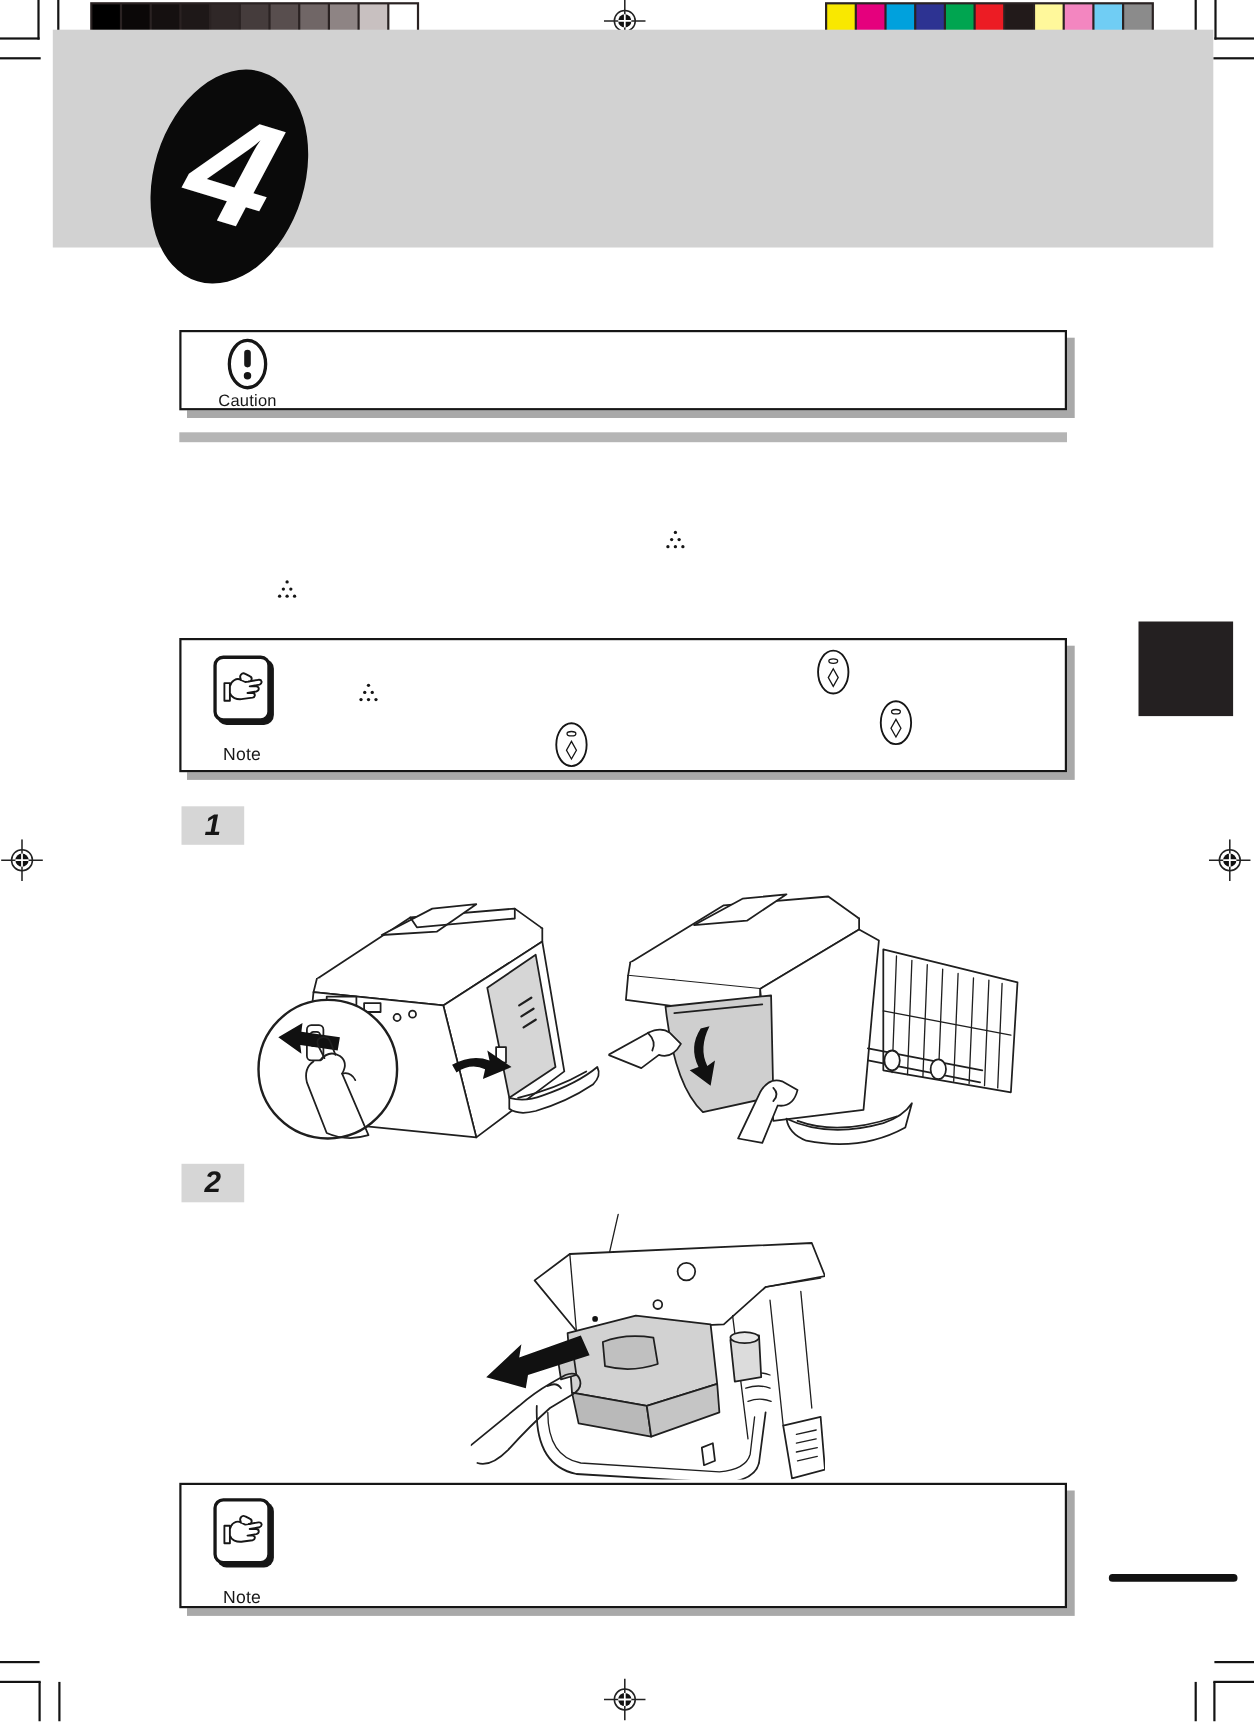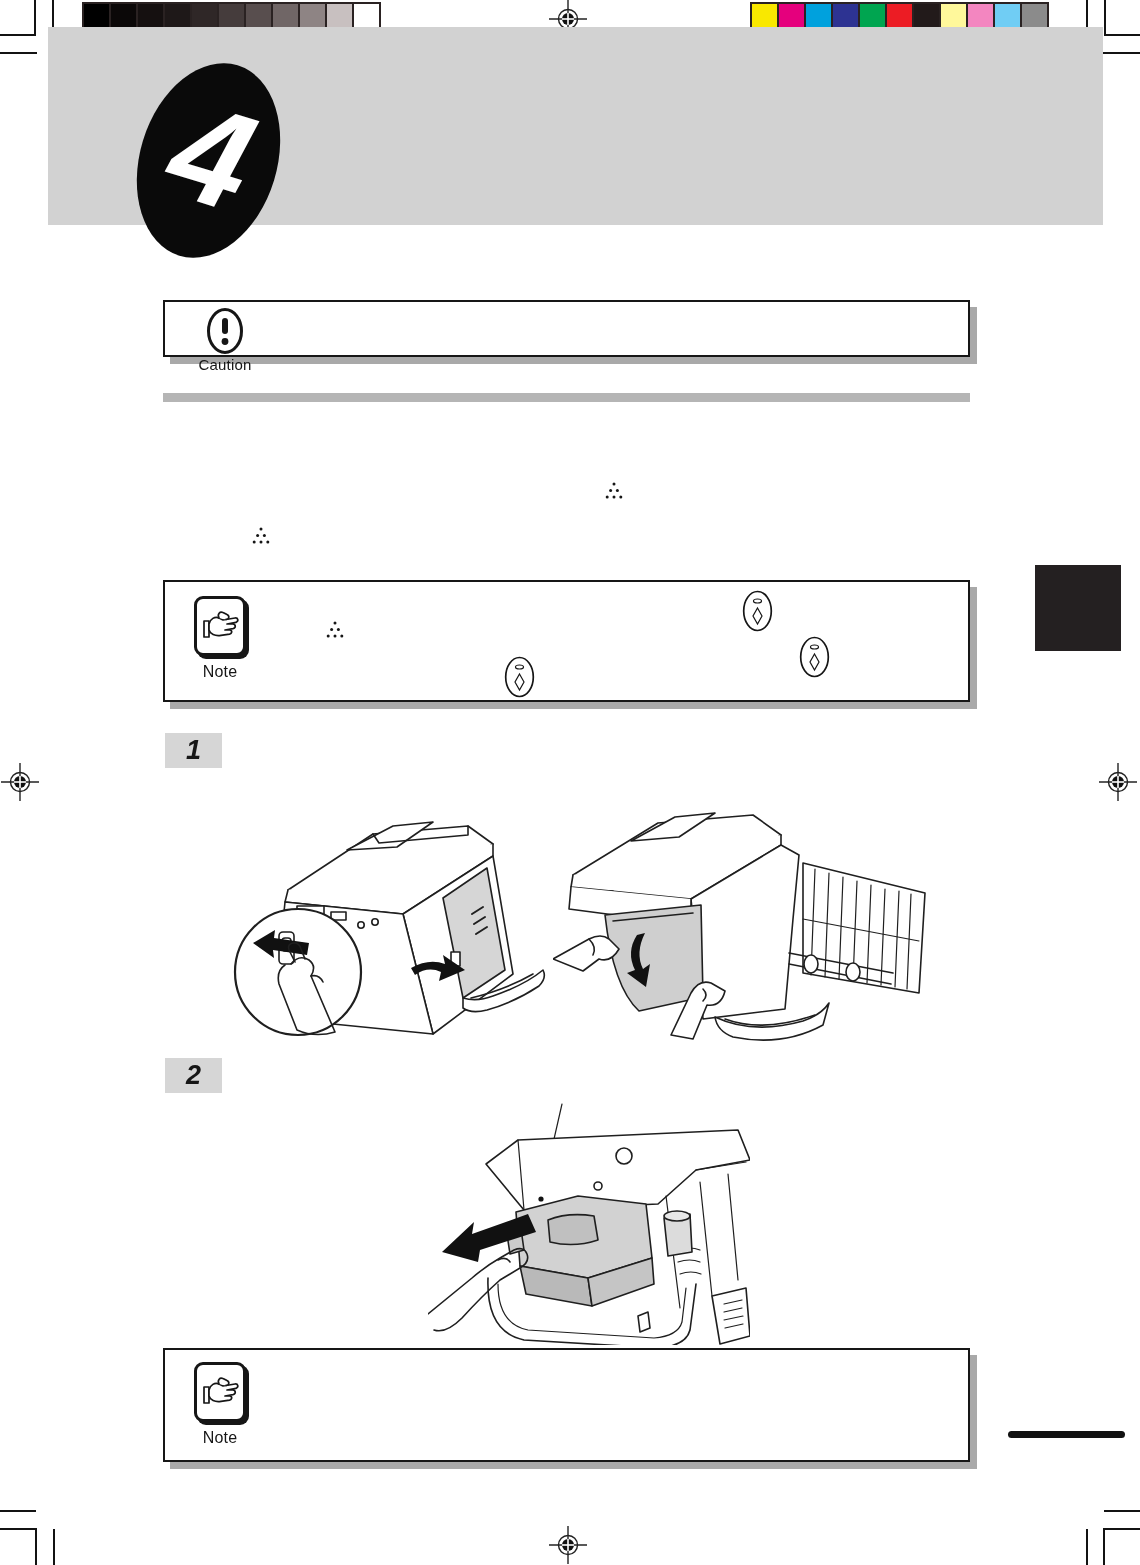--- a/index.html
+++ b/index.html
@@ -27,21 +27,21 @@
     color:#ffffff;font-size:138px;font-style:italic;font-weight:bold;
     transform:translate(2px,-6px);line-height:1;
   }
   
   .step-marker{
     position:absolute;left:165px;width:57px;height:35px;background:#d6d6d6;
     display:flex;align-items:center;justify-content:center;
     font-size:27px;font-weight:bold;font-style:italic;color:#161616;
   }
   .icon-stack{position:absolute;text-align:center;}
-  .icon-stack .cap{font-size:16px;color:#161616;margin-top:3px;letter-spacing:0.2px;}
+  .icon-stack .cap{font-size:16px;color:#161616;margin-top:17px;letter-spacing:0.2px;}
   .note-icon-frame{
     display:inline-block;border:3px solid #161616;border-radius:9px;background:#fff;
     box-shadow:3px 3px 0 #161616;width:46px;height:54px;line-height:0;
   }
   svg{display:block;}
 </style>
 </head>
 <body>
 
 <div class="abs ink" style="left:34px;top:0;width:2px;height:36px;"></div>
@@ -122,21 +122,21 @@
     <div class="swatch" style="background: rgb(243, 134, 192);"></div>
     <div class="swatch" style="background: rgb(112, 205, 244);"></div>
     <div class="swatch" style="background: rgb(139, 139, 139);"></div>
   </div>
 
 <div class="abs" style="left:48px;top:27px;width:1055px;height:198px;background:#d2d2d2;"></div>
 <div class="chapter-ellipse">
   <span class="num">4</span>
 </div>
 
-<div class="shadow-box" style="left:163px;top:300px;width:807px;height:57px;">
+<div class="shadow-box" style="left:163px;top:300px;width:807px;height:73px;">
   <div class="icon-stack" style="left:22px;top:5px;width:76px;">
     <svg width="40" height="48" viewBox="0 0 40 48" style="margin:0 auto;">
       <ellipse cx="20" cy="24" rx="16.5" ry="21.5" fill="none" stroke="#161616" stroke-width="3"></ellipse>
       <rect x="17" y="11" width="6" height="16" rx="3" fill="#161616"></rect>
       <circle cx="20" cy="34.5" r="3.4" fill="#161616"></circle>
     </svg>
     <div class="cap" style="font-size:15px;margin-top:1px;">Caution</div>
   </div>
 </div>
 

